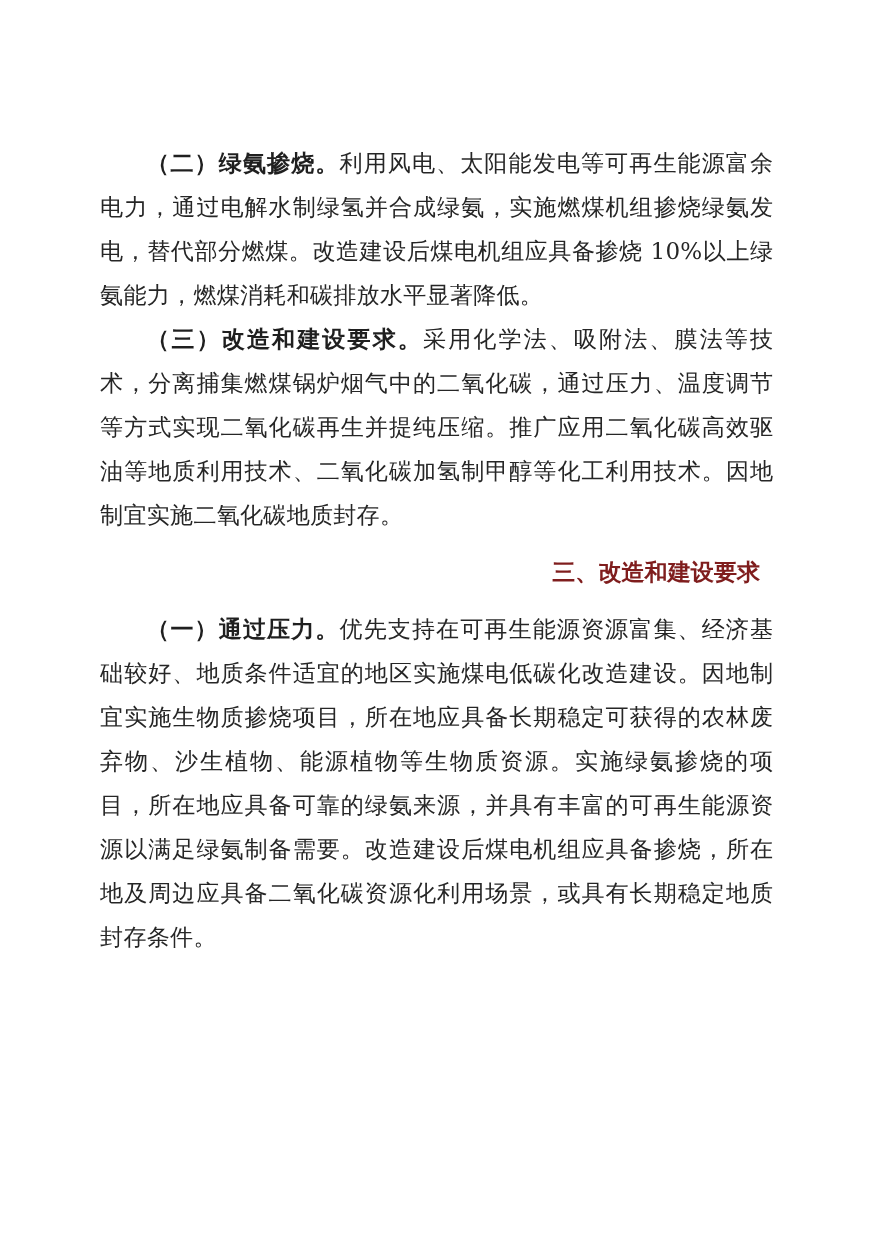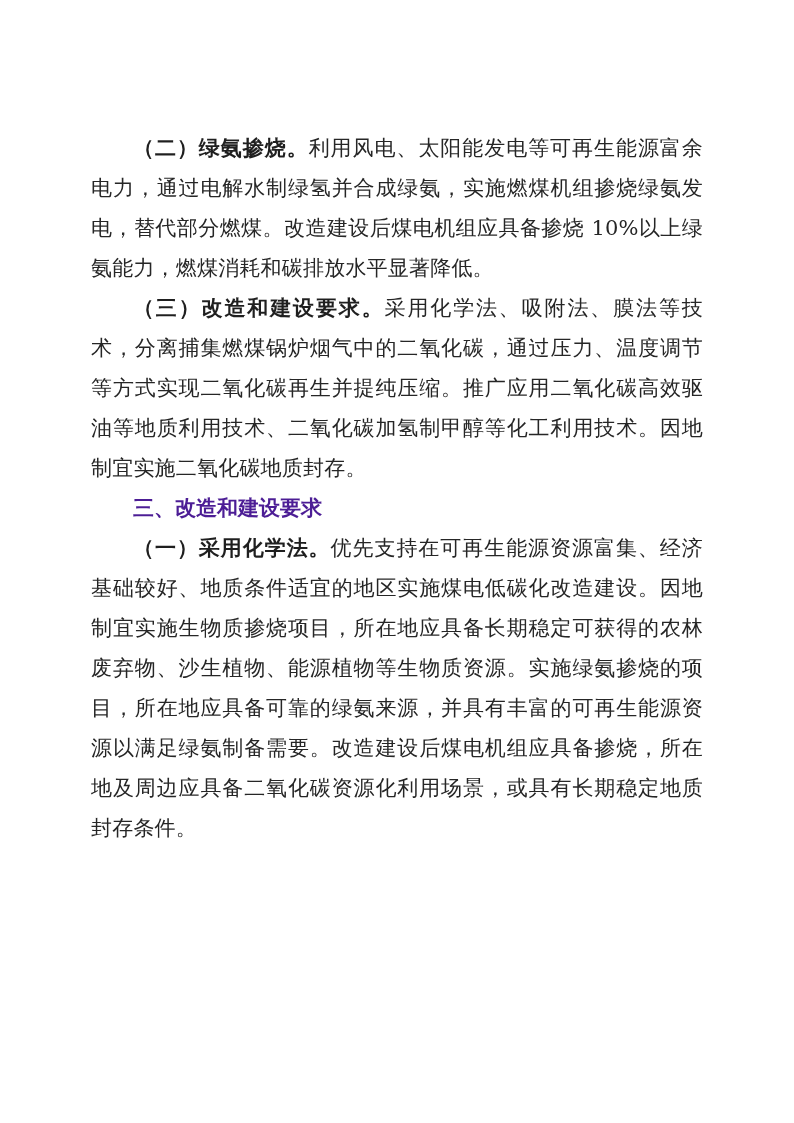--- a/index.html
+++ b/index.html
@@ -30,40 +30,40 @@
     margin: 0;
     padding: 0;
     text-indent: 2em;
     letter-spacing: 0.2px;
   }
   .para .lead {
     font-weight: bold;
     color: #1f1f1f;
   }
   .heading {
-    margin: 0;
+    margin: 12px;
     padding: 0;
     text-indent: 2em;
     font-family: "DejaVu Sans", "Liberation Sans", sans-serif;
     font-weight: bold;
     font-size: 21px;
     line-height: 40px;
-    color: #4c1d95;
-    text-align: left;
+    color: #7f1d1d;
+    text-align: right;
   }
 </style>
 </head>
 <body>
 
 <div class="page">
   <div class="content">
 
     <p class="para"><span class="lead">（二）绿氨掺烧。</span><span>利用风电、太阳能发电等可再生能源富余电力，通过电解水制绿氢并合成绿氨，实施燃煤机组掺烧绿氨发电，替代部分燃煤。改造建设后煤电机组应具备掺烧 10%以上绿氨能力，燃煤消耗和碳排放水平显著降低。</span></p>
 
     <p class="para"><span class="lead">（三）改造和建设要求。</span><span>采用化学法、吸附法、膜法等技术，分离捕集燃煤锅炉烟气中的二氧化碳，通过压力、温度调节等方式实现二氧化碳再生并提纯压缩。推广应用二氧化碳高效驱油等地质利用技术、二氧化碳加氢制甲醇等化工利用技术。因地制宜实施二氧化碳地质封存。</span></p>
 
     <h3 class="heading">三、改造和建设要求</h3>
 
-    <p class="para"><span class="lead">（一）采用化学法。</span><span>优先支持在可再生能源资源富集、经济基础较好、地质条件适宜的地区实施煤电低碳化改造建设。因地制宜实施生物质掺烧项目，所在地应具备长期稳定可获得的农林废弃物、沙生植物、能源植物等生物质资源。实施绿氨掺烧的项目，所在地应具备可靠的绿氨来源，并具有丰富的可再生能源资源以满足绿氨制备需要。改造建设后煤电机组应具备掺烧，所在地及周边应具备二氧化碳资源化利用场景，或具有长期稳定地质封存条件。</span></p>
+    <p class="para"><span class="lead">（一）通过压力。</span><span>优先支持在可再生能源资源富集、经济基础较好、地质条件适宜的地区实施煤电低碳化改造建设。因地制宜实施生物质掺烧项目，所在地应具备长期稳定可获得的农林废弃物、沙生植物、能源植物等生物质资源。实施绿氨掺烧的项目，所在地应具备可靠的绿氨来源，并具有丰富的可再生能源资源以满足绿氨制备需要。改造建设后煤电机组应具备掺烧，所在地及周边应具备二氧化碳资源化利用场景，或具有长期稳定地质封存条件。</span></p>
 
 
   </div>
 </div>
 
 </body></html>

